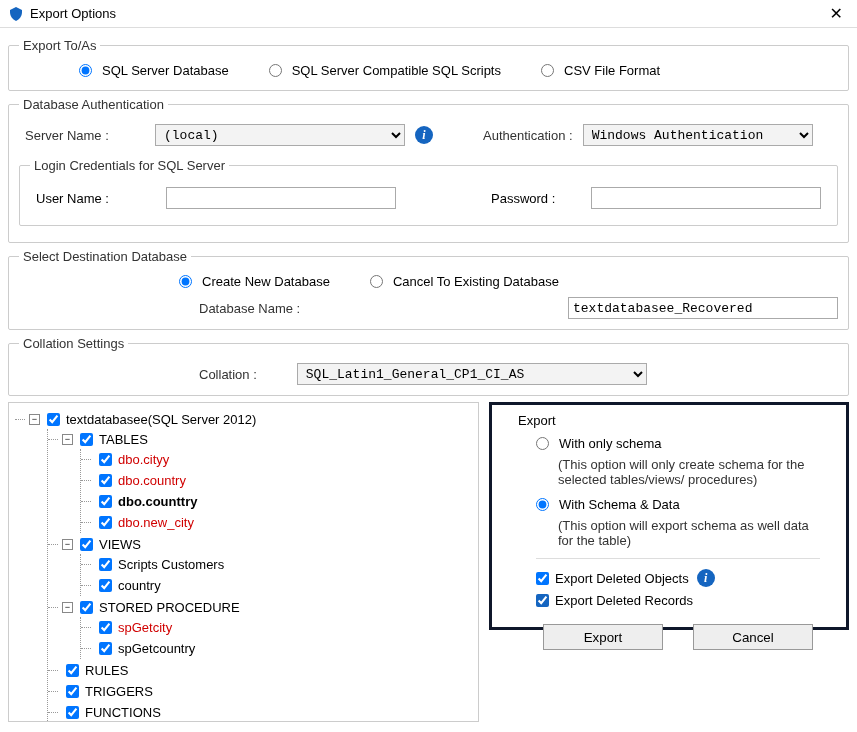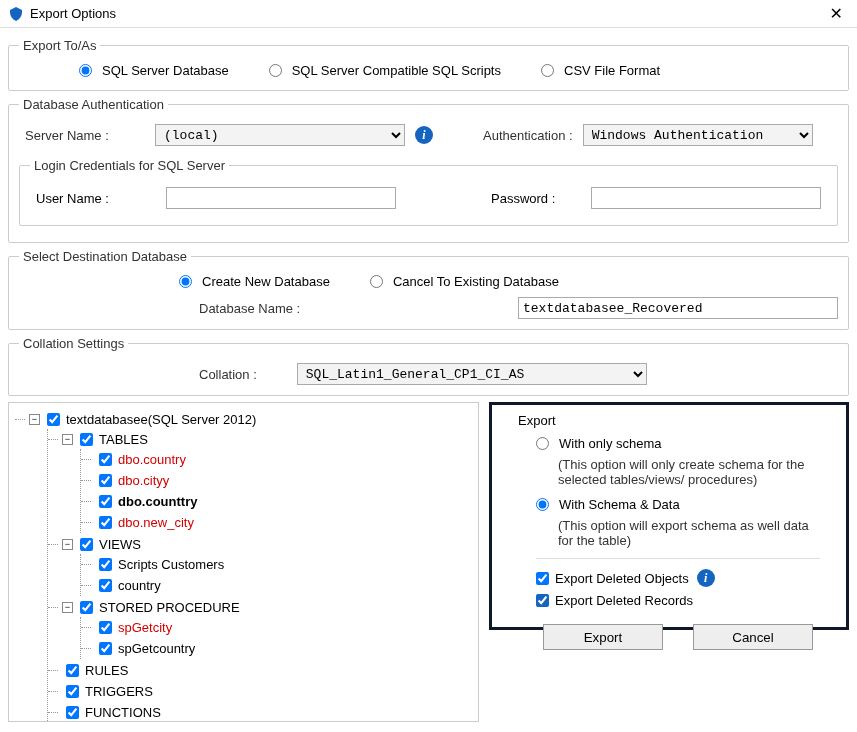--- a/index.html
+++ b/index.html
@@ -274,21 +274,21 @@
         <input type="radio" name="dest" checked="" style="">
         <span>Create New Database</span>
       </label>
       <label class="radio">
         <input type="radio" name="dest" style="">
         <span>Cancel To Existing Database</span>
       </label>
     </div>
     <div class="dbname-row">
       <span class="field-label">Database Name :</span>
-      <input type="text" style="width: 320px;" value="textdatabasee_Recovered">
+      <input type="text" style="width: 270px;" value="textdatabasee_Recovered">
     </div>
   </fieldset>
 
   <fieldset>
     <legend>Collation Settings</legend>
     <div class="coll-row">
       <span class="field-label">Collation :</span>
       <select style="width:350px">
         <option>SQL_Latin1_General_CP1_CI_AS</option>
       </select>
@@ -308,25 +308,25 @@
           <ul>
             <li>
               <span class="tnode">
                 <span class="toggler">−</span>
                 <input type="checkbox" class="tcheck" checked="" style="">
                 <span>TABLES</span>
               </span>
               <ul>
                 <li><span class="tnode">
                       <input type="checkbox" class="tcheck" checked="" style="">
+                      <span class="red">dbo.cityy</span>
+                    </span></li>
+                <li><span class="tnode">
+                      <input type="checkbox" class="tcheck" checked="" style="">
                       <span class="red">dbo.country</span>
-                    </span></li>
-                <li><span class="tnode">
-                      <input type="checkbox" class="tcheck" checked="" style="">
-                      <span class="red">dbo.cityy</span>
                     </span></li>
                 <li><span class="tnode">
                       <input type="checkbox" class="tcheck" checked="" style="">
                       <span class="bold">dbo.counttry</span>
                     </span></li>
                 <li><span class="tnode">
                       <input type="checkbox" class="tcheck" checked="" style="">
                       <span class="red">dbo.new_city</span>
                     </span></li>
               </ul>

